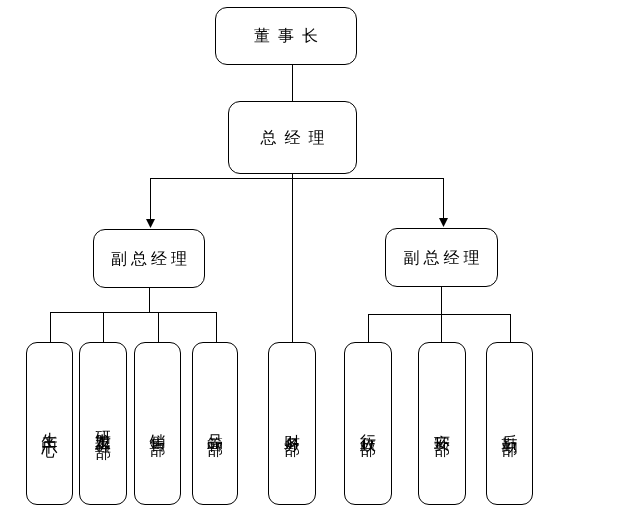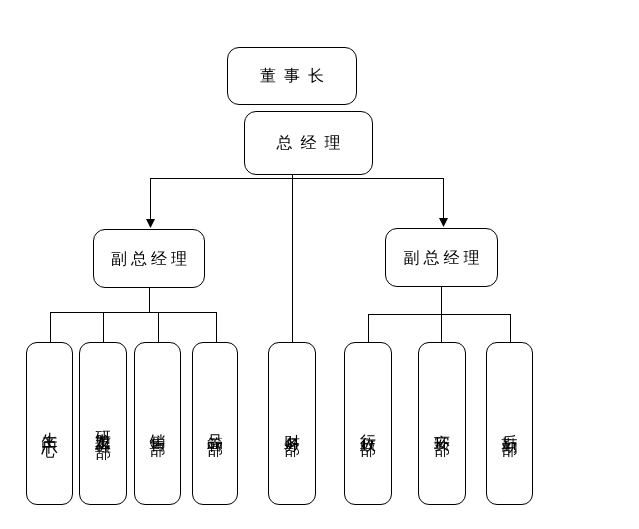--- a/index.html
+++ b/index.html
@@ -56,22 +56,22 @@
     width: 47px;
   }
   .vnode .lbl {
     writing-mode: vertical-lr;
     text-orientation: upright;
     letter-spacing: 3px;
     padding-top: 3px;
     white-space: nowrap;
   }
   
-  #chairman   { left: 227px; top: 7px;   width: 130px; height: 58px; margin-top: 40px; }
-  #gm         { left: 244px; top: 101px; width: 129px; height: 64px; margin-top: 10px; }
+  #chairman   { left: 215px; top: 7px;   width: 142px; height: 58px; }
+  #gm         { left: 228px; top: 101px; width: 129px; height: 73px; }
   #dgm-left   { left: 93px;  top: 229px; width: 112px; height: 59px; }
   #dgm-right  { left: 385px; top: 228px; width: 113px; height: 59px; }
   #dept-l0 { left: 26px;  }
   #dept-l1 { left: 79px;  width: 48px; }
   #dept-l2 { left: 134px; }
   #dept-l3 { left: 192px; width: 46px; }
   #finance { left: 268px; width: 48px; }
   #dept-r0 { left: 344px; width: 48px; }
   #dept-r1 { left: 418px; width: 48px; }
   #dept-r2 { left: 486px; }

